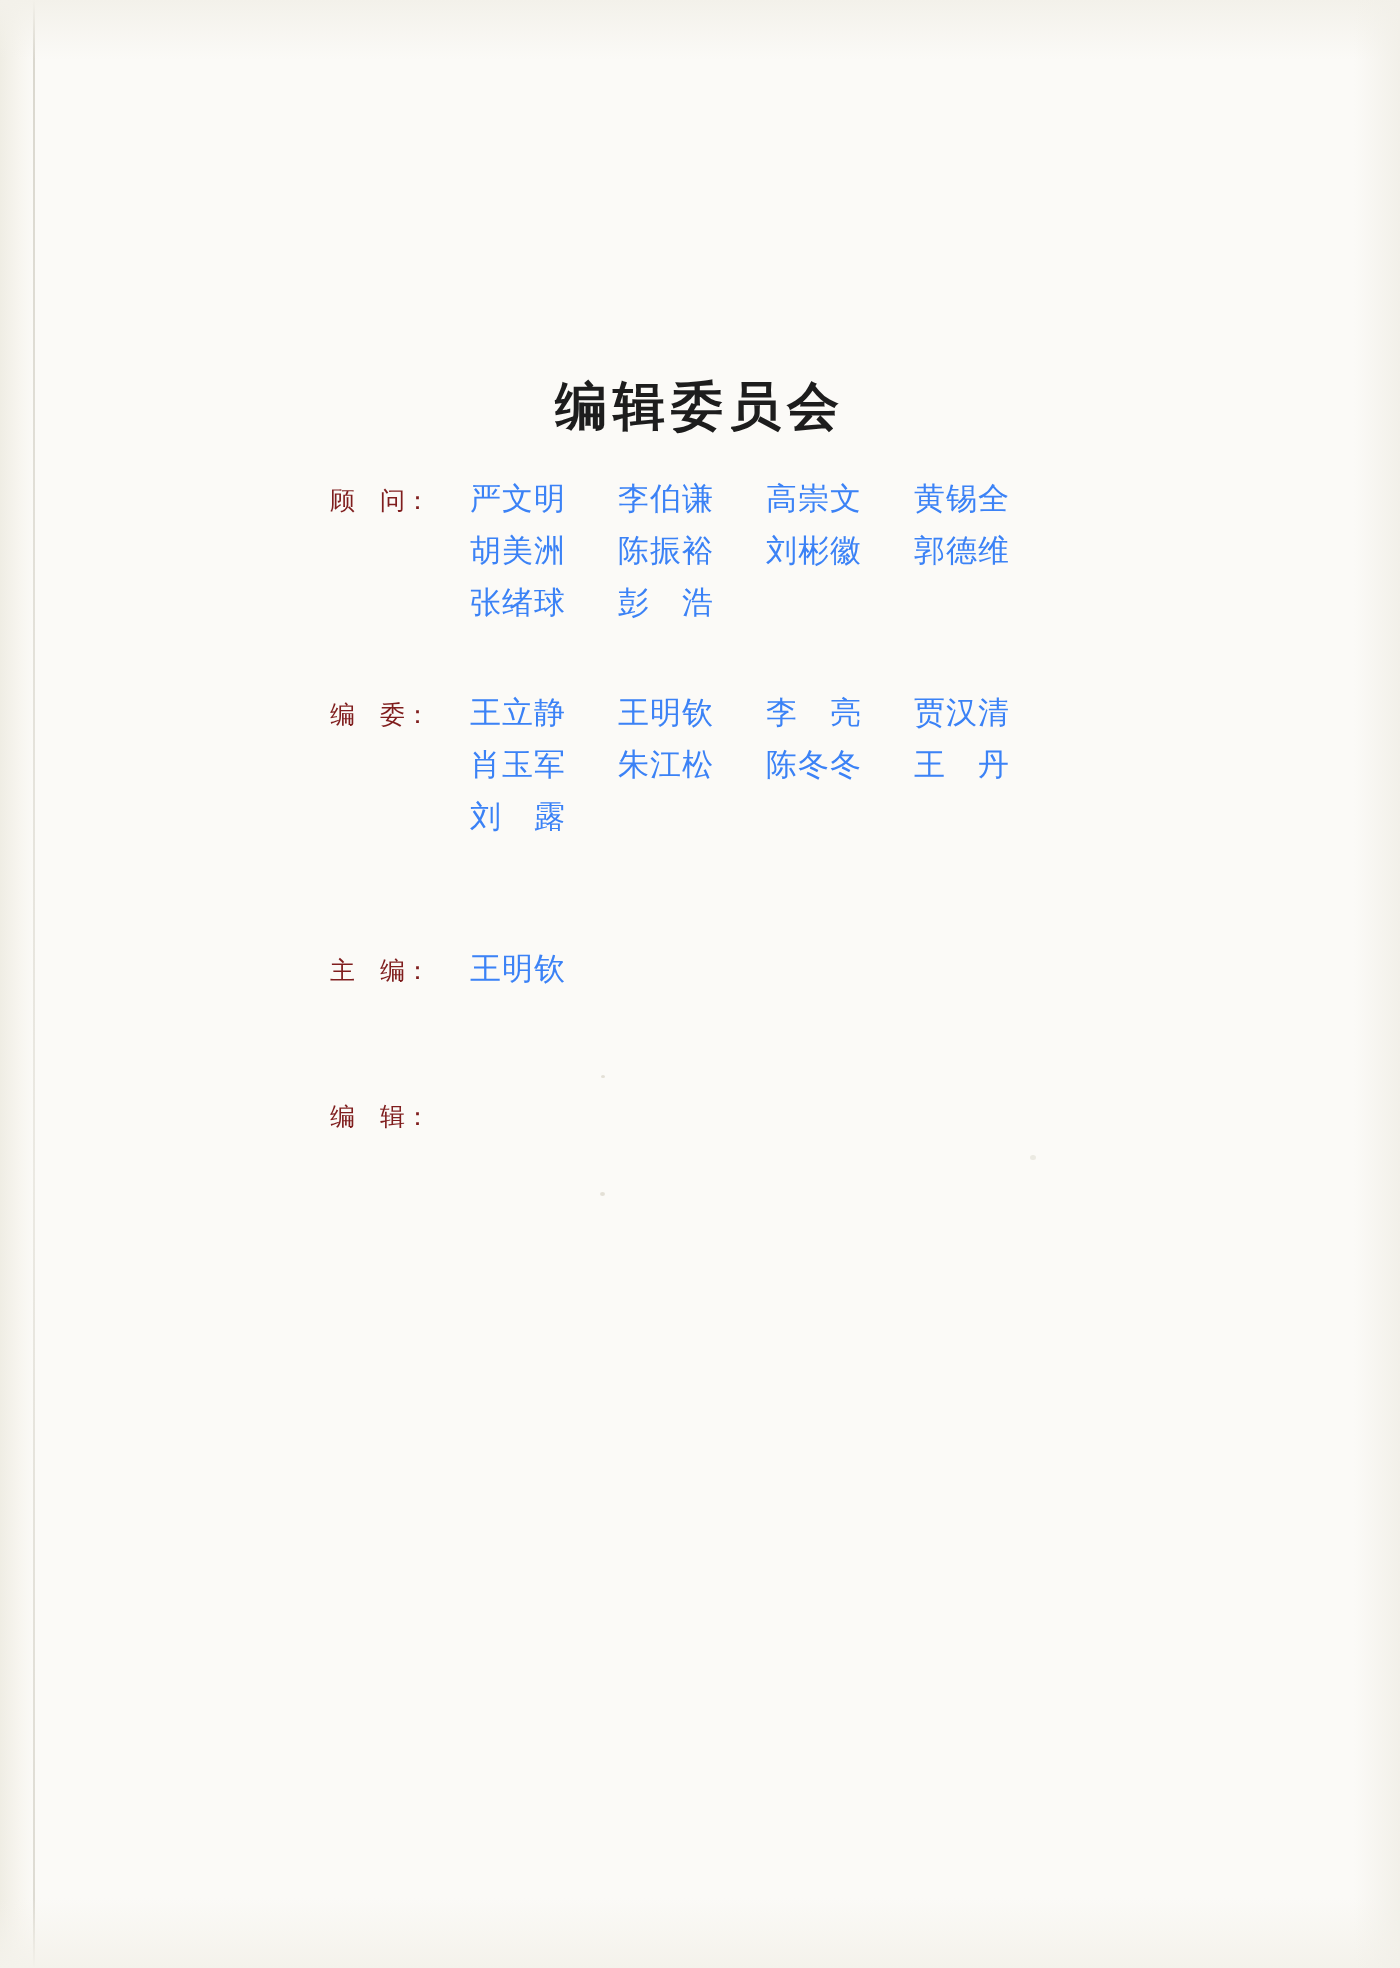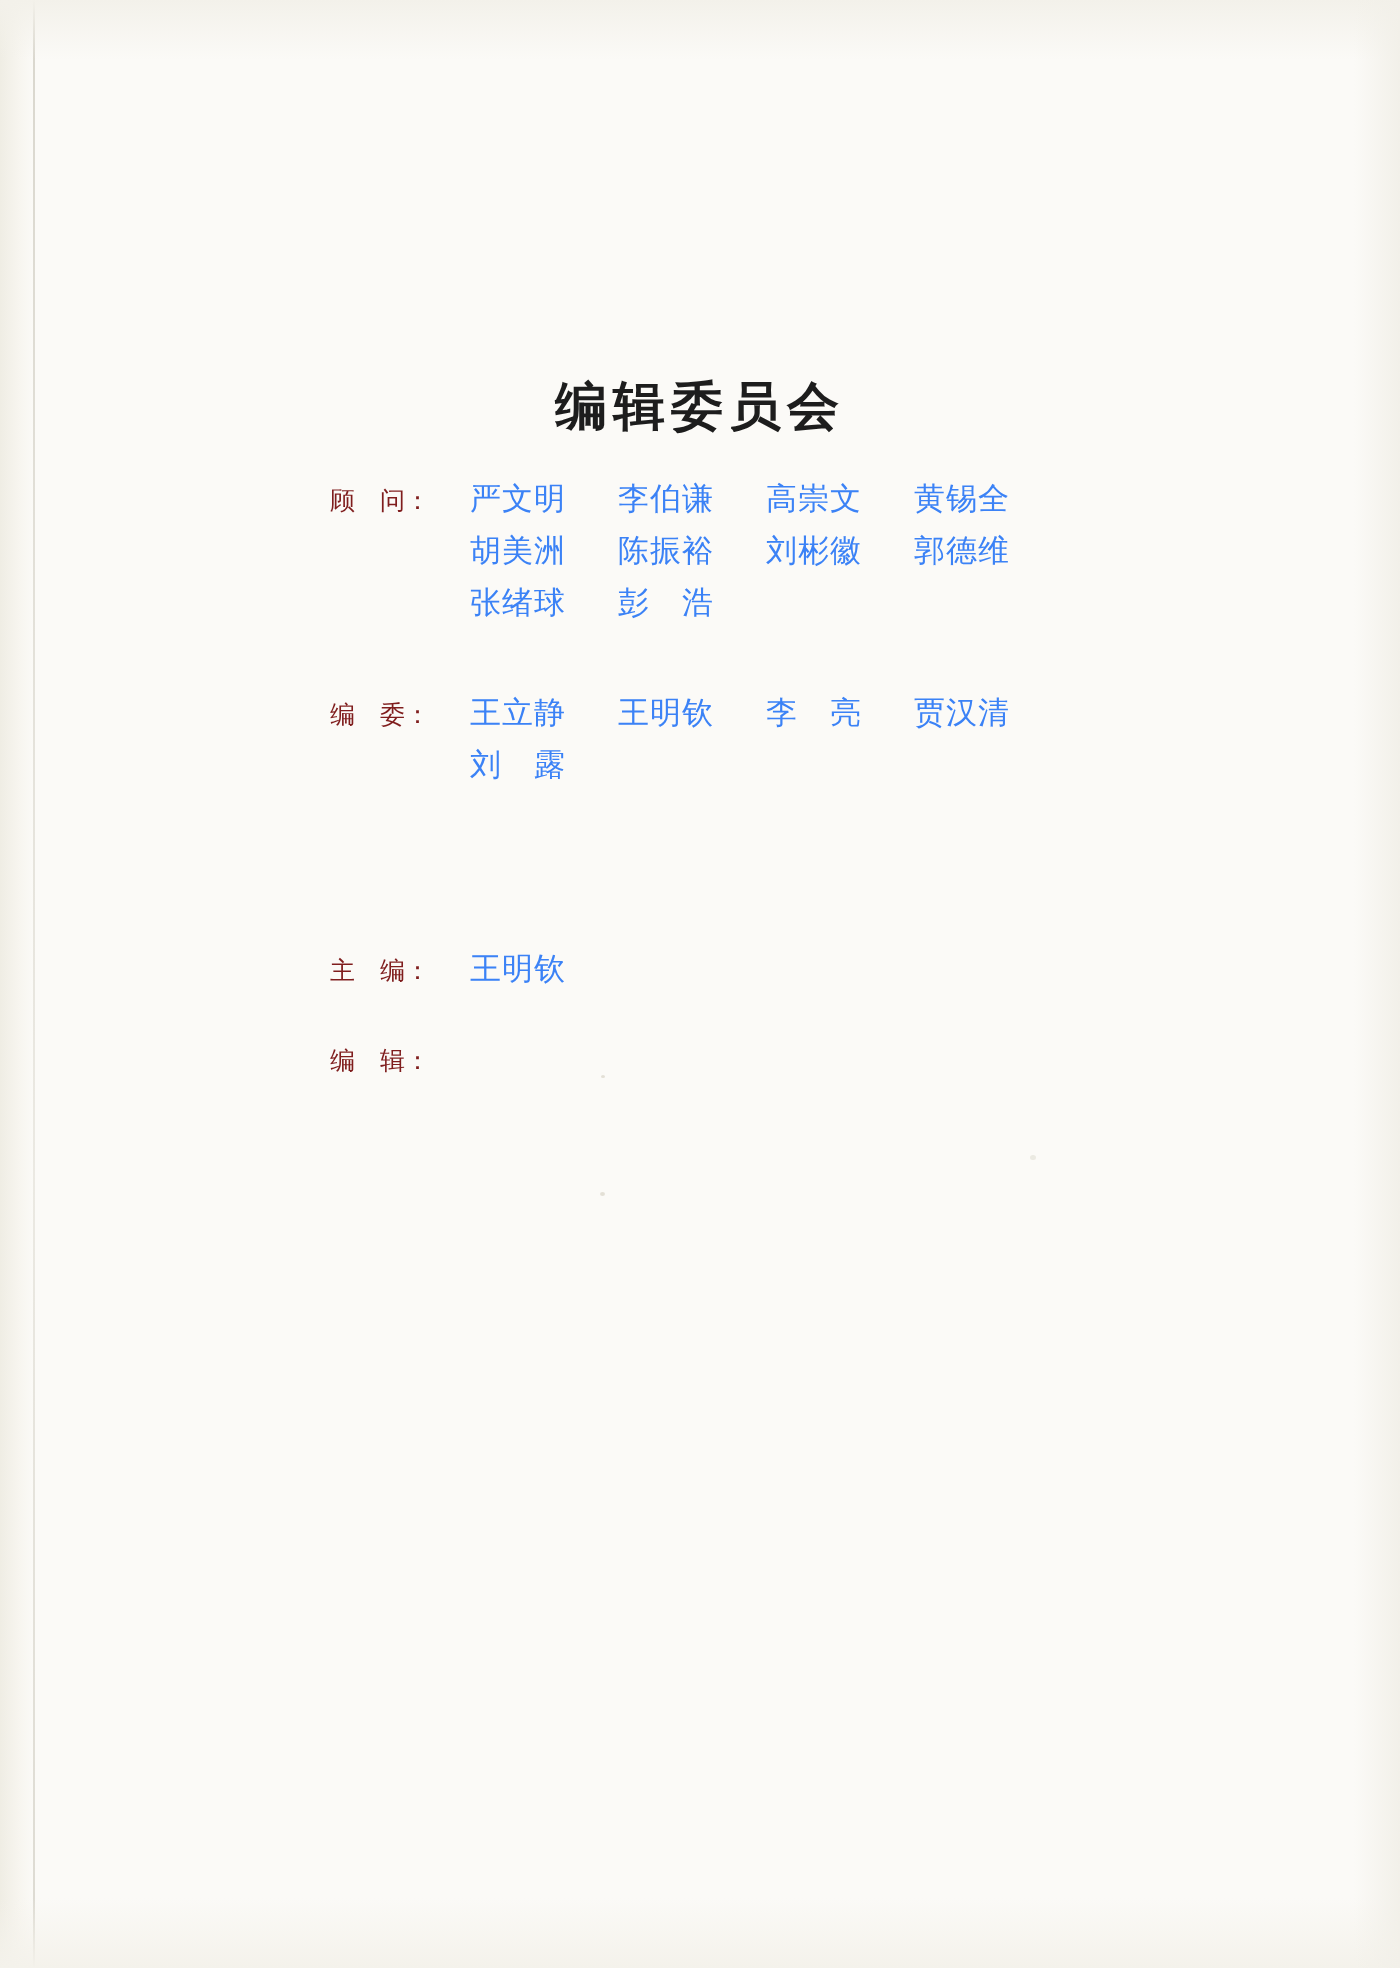--- a/index.html
+++ b/index.html
@@ -103,21 +103,21 @@
     white-space: pre;
     letter-spacing: 1px;
     font-family: "DejaVu Serif", "Liberation Serif", serif;
   }
   .blank-label {
     visibility: hidden;
   }
   .group-advisors { top: 478px; }
   .group-editorial-board { top: 692px; }
   .group-chief-editor { top: 948px; }
-  .group-editors { top: 1044px; }
+  .group-editors { top: 1100px; }
 </style>
 </head>
 <body>
 
 <div class="page">
 
   <div class="scan-left-edge"></div>
   <div class="scan-left-line"></div>
   <div class="scan-top-shade"></div>
   <div class="scan-bottom-shade"></div>
@@ -165,20 +165,29 @@
         <div class="names">
           <div class="name">王立静</div>
           <div class="name">王明钦</div>
           <div class="name">李　亮</div>
           <div class="name">贾汉清</div>
         </div>
       </div>
       <div class="row">
         <div class="label blank-label">　　</div>
         <div class="names">
+          <div class="name">肖玉军</div>
+          <div class="name">朱江松</div>
+          <div class="name">陈冬冬</div>
+          <div class="name">王　丹</div>
+        </div>
+      </div>
+      <div class="row">
+        <div class="label blank-label">　　</div>
+        <div class="names">
           <div class="name">刘　露</div>
         </div>
       </div>
     </div>
 
     <div class="block group-chief-editor">
       <div class="row">
         <div class="label">主　编：</div>
         <div class="names">
           <div class="name">王明钦</div>

